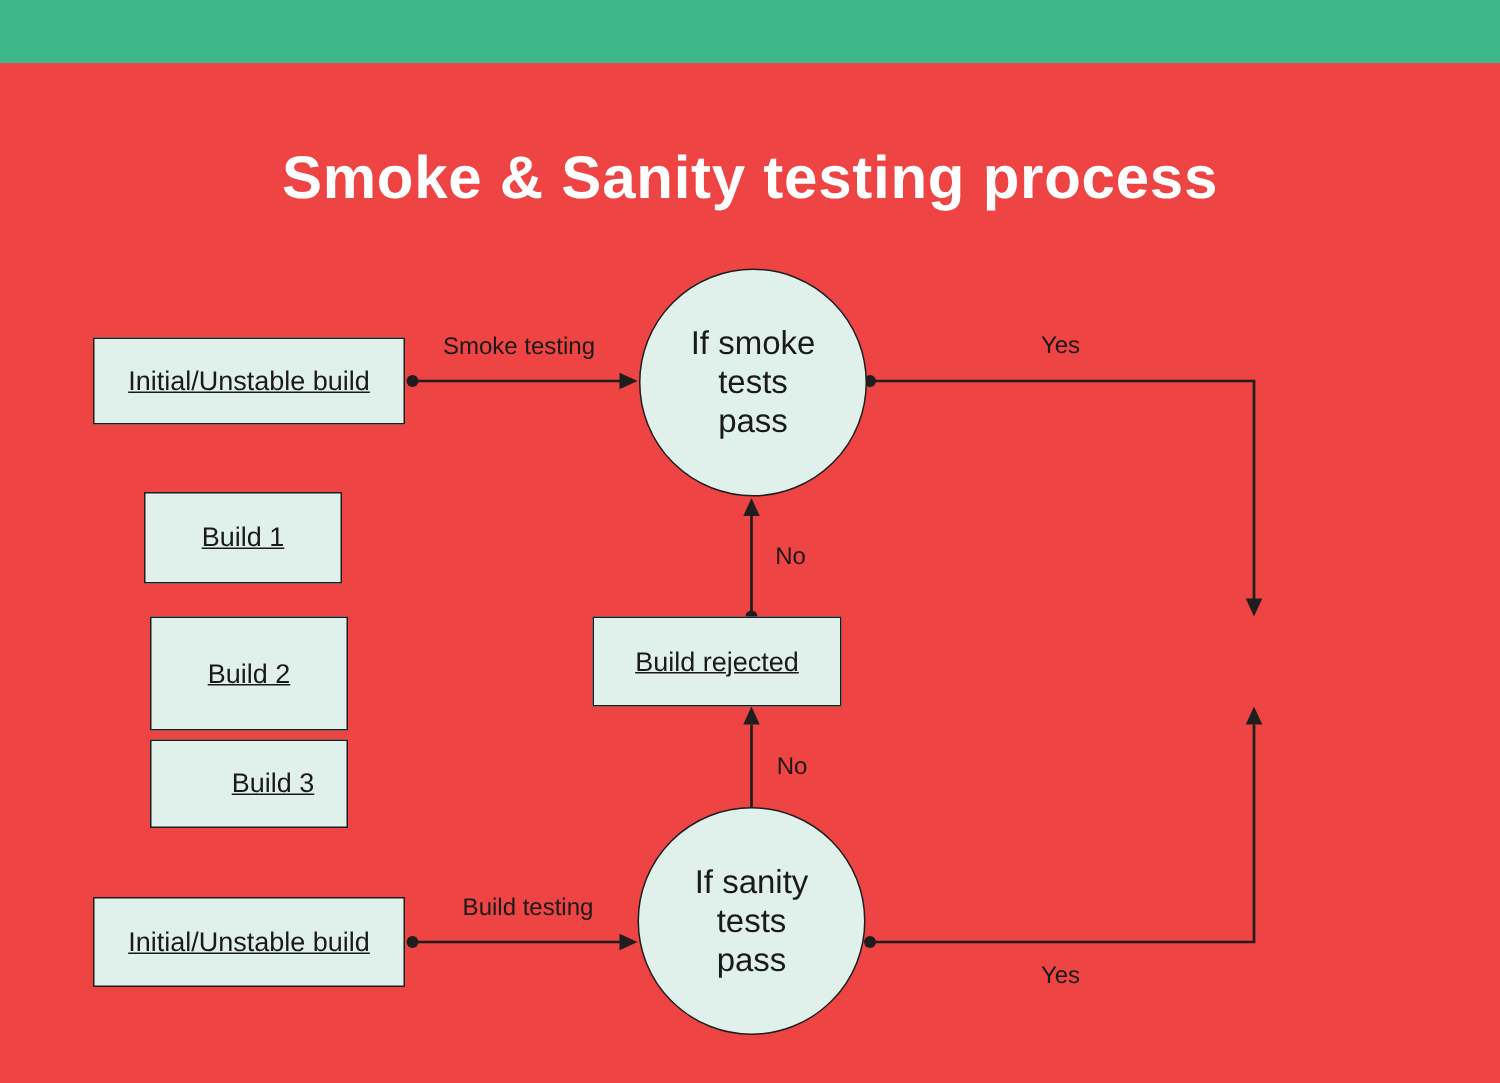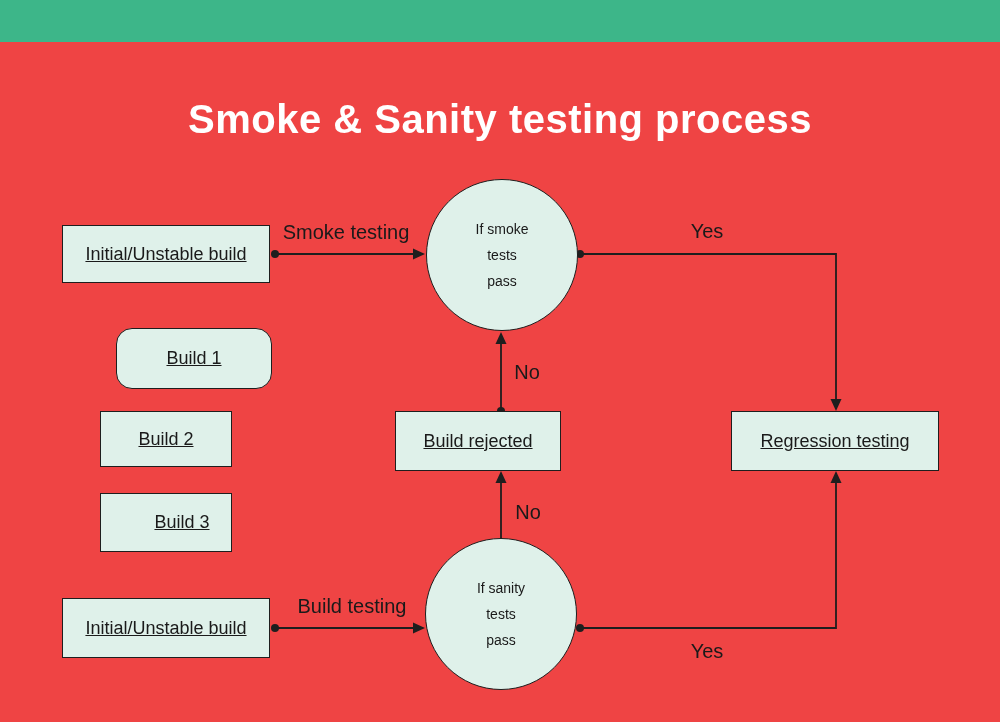--- a/index.html
+++ b/index.html
@@ -64,30 +64,30 @@
   .node-circle {
     position: absolute;
     box-sizing: border-box;
     background: #dff1ea;
     border: 1.5px solid #1e1e1e;
     border-radius: 50%;
     display: flex;
     align-items: center;
     justify-content: center;
     color: #1a1a1a;
-    font-size: 14px;
+    font-size: 22px;
     line-height: 26px;
     text-align: center;
     white-space: pre-line;
   }
   .edge-label {
     position: absolute;
     transform: translate(-50%, -50%);
     color: #1a1a1a;
-    font-size: 20px;
+    font-size: 16px;
     white-space: nowrap;
   }
 </style>
 </head>
 <body>
 
 <div class="canvas">
 
   <h1 class="title">Smoke &amp; Sanity testing process</h1>
 
@@ -125,31 +125,30 @@
 
     <g>
       <path class="conn" d="M580 586 L836 586 L836 441"></path>
       <circle class="dot" cx="580" cy="586" r="4"></circle>
       <path class="head" d="M836 429 L830.5 441 L841.5 441 Z"></path>
     </g>
   </svg>
 
   <div class="node-box" style="left:62px; top:183px; width:208px; height:58px;">Initial/Unstable build</div>
 
-  <div class="node-box" style="left:116px; top:286px; width:156px; height:61px;border-radius:16px;">Build 1</div>
+  <div class="node-box" style="left:96px; top:286px; width:132px; height:61px;">Build 1</div>
 
-  <div class="node-box" style="left:100px; top:369px; width:132px; height:56px;">Build 2</div>
+  <div class="node-box" style="left:100px; top:369px; width:132px; height:76px;">Build 2</div>
 
   <div class="node-box" style="left:100px; top:451px; width:132px; height:59px;padding-left:32px;">Build 3</div>
 
   <div class="node-box" style="left:62px; top:556px; width:208px; height:60px;">Initial/Unstable build</div>
 
   <div class="node-box" style="left:395px; top:369px; width:166px; height:60px;">Build rejected</div>
 
-  <div class="node-box" style="left:731px; top:369px; width:208px; height:60px;">Regression testing</div>
 
   <div class="node-circle" style="left:426px; top:137px; width:152px; height:152px;">If smoke
 tests
 pass</div>
 
   <div class="node-circle" style="left:425px; top:496px; width:152px; height:152px;">If sanity
 tests
 pass</div>
 
   <div class="edge-label" style="left:346px; top:190px;">Smoke testing</div>

